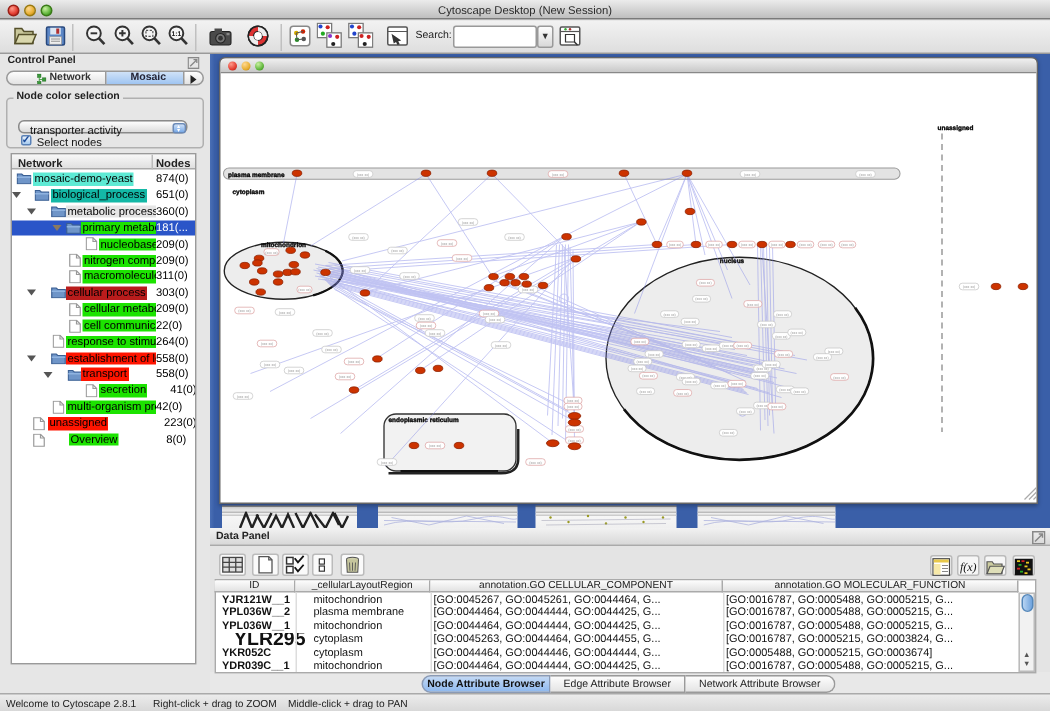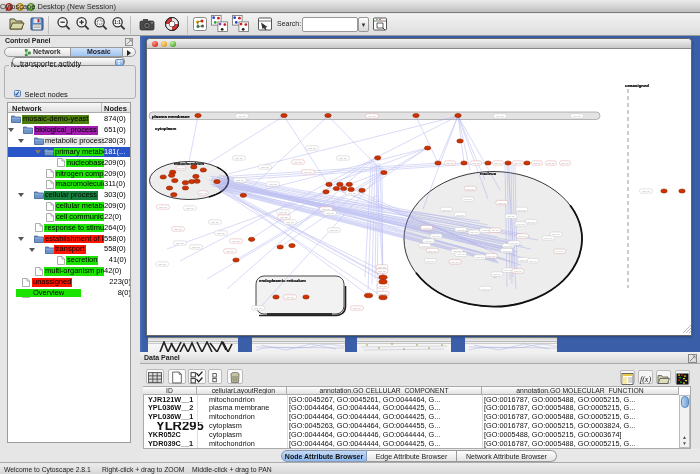--- a/index.html
+++ b/index.html
@@ -2,21 +2,21 @@
 <html><head><meta charset="utf-8"><style>
 * { margin:0; padding:0; box-sizing:border-box; -webkit-font-smoothing:antialiased; }
 body { width:700px; height:474px; font-family:"Liberation Sans",sans-serif; overflow:hidden; position:relative; background:#e8e8e8; }
 .abs { position:absolute; }
 </style></head><body>
 
 <div class="abs" style="left:0;top:0;width:700px;height:13px;background:linear-gradient(#ececec,#bfbfbf);border-bottom:1px solid #7a7a7a">
   <div class="abs" style="left:5px;top:2.5px;width:8px;height:8px;border-radius:50%;background:radial-gradient(circle at 35% 30%,#ff9a8a,#e33e32 60%,#a01a10);border:0.5px solid #9a2018"></div>
   <div class="abs" style="left:16px;top:2.5px;width:8px;height:8px;border-radius:50%;background:radial-gradient(circle at 35% 30%,#ffd890,#e8af33 60%,#b07708);border:0.5px solid #9a7a10"></div>
   <div class="abs" style="left:27px;top:2.5px;width:8px;height:8px;border-radius:50%;background:radial-gradient(circle at 35% 30%,#c8f0a0,#62b73e 60%,#2a7a10);border:0.5px solid #3a7a18"></div>
-  <div class="abs" style="left:0;top:2px;width:700px;text-align:left;font-size:7.5px;color:#2a2a2a">Cytoscape Desktop (New Session)</div>
+  <div class="abs" style="left:0;top:2px;width:700px;text-align:center;font-size:7.5px;color:#2a2a2a">Cytoscape Desktop (New Session)</div>
 </div>
 
 <div class="abs" style="left:0;top:14px;width:700px;height:22px;background:linear-gradient(#f2f2f2,#dedede);border-bottom:1px solid #9a9a9a">
   <div class="abs" style="left:48px;top:2px;width:1px;height:18px;background:#c0c0c0"></div>
   <div class="abs" style="left:130px;top:2px;width:1px;height:18px;background:#c0c0c0"></div>
   <div class="abs" style="left:187px;top:2px;width:1px;height:18px;background:#c0c0c0"></div>
   <div class="abs" style="left:277px;top:6px;font-size:7px;color:#222">Search:</div>
   <div class="abs" style="left:302px;top:3px;width:56px;height:15px;background:#fff;border:1px solid #999;border-radius:2px"></div>
   <div class="abs" style="left:358px;top:3px;width:11px;height:15px;background:linear-gradient(#fdfdfd,#d8d8d8);border:1px solid #999;border-radius:2px;font-size:6px;line-height:14px;text-align:center;color:#333">▼</div>
 </div>
@@ -128,57 +128,57 @@
           <rect x="1" y="0.5" width="3" height="3"></rect>
           <rect x="5.5" y="4" width="3" height="3"></rect>
           <rect x="1" y="7.5" width="3" height="3"></rect>
         </g>
         <path d="M2.5 3.5 L2.5 9 M2.5 5.5 L7 5.5" stroke="#3a9a3a" stroke-width="0.8" fill="none"></path>
       </svg>
   </div>
 
   <div class="abs" style="left:4px;top:28.5px;width:132px;height:34px;border:1px solid #b0b0b0;border-radius:3px"></div>
   <div class="abs" style="left:9px;top:25px;background:#e6e6e6;padding:0 2px;font-size:7px;font-weight:bold;color:#222">Node color selection</div>
-  <div class="abs" style="left:12px;top:21px;width:113px;height:9px;background:linear-gradient(#fefefe,#dcdcdc);border:1px solid #8a8a8a;border-radius:4px">
+  <div class="abs" style="left:12px;top:44px;width:113px;height:9px;background:linear-gradient(#fefefe,#dcdcdc);border:1px solid #8a8a8a;border-radius:4px">
     <div class="abs" style="left:7px;top:0.5px;font-size:7.5px;color:#111">transporter activity</div>
     <div class="abs" style="right:0.5px;top:0.5px;width:9px;height:7px;background:linear-gradient(#cde0f8,#7aabe8);border:0.5px solid #6a8ab8;border-radius:2px">
       <div style="font-size:3.5px;line-height:3.5px;text-align:center;color:#fff">▲</div>
       <div style="font-size:3.5px;line-height:3.5px;text-align:center;color:#fff">▼</div>
     </div>
   </div>
   <div class="abs" style="left:13.5px;top:54px;width:7px;height:7px;background:linear-gradient(#eaf2fc,#a8ccf0);border:1px solid #5a82b8;border-radius:1.5px;font-size:7px;line-height:6px;color:#1a4a9a;text-align:center;font-weight:bold">✓</div>
   <div class="abs" style="left:24.5px;top:54px;font-size:7.5px;color:#111">Select nodes</div>
 
   <div class="abs" style="left:7px;top:66px;width:124px;height:341px;background:#fff;border:1px solid #9a9a9a;overflow:hidden">
     <div class="abs" style="left:0;top:0;width:124px;height:10px;background:linear-gradient(#f8f8f8,#e0e0e0);border-bottom:1px solid #aaa">
       <div class="abs" style="left:4px;top:1px;font-size:7.5px;font-weight:bold;color:#222">Network</div>
       <div class="abs" style="left:96px;top:1px;font-size:7.5px;font-weight:bold;color:#222">Nodes</div>
       <div class="abs" style="left:93px;top:0;width:1px;height:10px;background:#bbb"></div>
     </div>
     <div class="abs" style="left:0;top:0;width:124px;height:339px">
         <svg style="position:absolute;left:3px;top:12.425px" width="10" height="8" viewBox="0 0 10 8">
           <path d="M0.5 2 L0.5 1 L3.5 1 L4.5 2 L9.5 2 L9.5 7.5 L0.5 7.5 Z" fill="#6f95c8" stroke="#3a5f93" stroke-width="0.8"></path>
           <path d="M0.5 3.2 L9.5 3.2" stroke="#8fb3e0" stroke-width="1"></path>
         </svg>
-<div style="position:absolute;left:14px;top:12.2px;height:8.5px;max-width:82px;overflow:hidden;background:#4d7c0f;color:#000;font-size:7.5px;line-height:8.5px;white-space:nowrap;padding:0 1px">mosaic-demo-yeast</div>
+<div style="position:absolute;left:14px;top:12.2px;height:8.5px;max-width:82px;overflow:hidden;background:#5eead4;color:#000;font-size:7.5px;line-height:8.5px;white-space:nowrap;padding:0 1px">mosaic-demo-yeast</div>
 <div style="position:absolute;left:96px;top:12.2px;width:27px;height:8.5px;overflow:hidden;color:#000;font-size:7.5px;line-height:8.5px;text-align:left;white-space:nowrap">874(0)</div>
 <div style="position:absolute;left:0px;top:25.275000000000002px;width:0;height:0;border-left:3.5px solid transparent;border-right:3.5px solid transparent;border-top:4.5px solid #555"></div>
 <svg style="position:absolute;left:15px;top:23.275000000000002px" width="10" height="8" viewBox="0 0 10 8">
           <path d="M0.5 2 L0.5 1 L3.5 1 L4.5 2 L9.5 2 L9.5 7.5 L0.5 7.5 Z" fill="#6f95c8" stroke="#3a5f93" stroke-width="0.8"></path>
           <path d="M0.5 3.2 L9.5 3.2" stroke="#8fb3e0" stroke-width="1"></path>
         </svg>
-<div style="position:absolute;left:26px;top:23.1px;height:8.5px;max-width:70px;overflow:hidden;background:#a21caf;color:#000;font-size:7.5px;line-height:8.5px;white-space:nowrap;padding:0 1px">biological_process</div>
+<div style="position:absolute;left:26px;top:23.1px;height:8.5px;max-width:70px;overflow:hidden;background:#14b8a6;color:#000;font-size:7.5px;line-height:8.5px;white-space:nowrap;padding:0 1px">biological_process</div>
 <div style="position:absolute;left:96px;top:23.1px;width:27px;height:8.5px;overflow:hidden;color:#000;font-size:7.5px;line-height:8.5px;text-align:left;white-space:nowrap">651(0)</div>
 <div style="position:absolute;left:10px;top:36.125px;width:0;height:0;border-left:3.5px solid transparent;border-right:3.5px solid transparent;border-top:4.5px solid #555"></div>
 <svg style="position:absolute;left:26px;top:34.125px" width="10" height="8" viewBox="0 0 10 8">
           <path d="M0.5 2 L0.5 1 L3.5 1 L4.5 2 L9.5 2 L9.5 7.5 L0.5 7.5 Z" fill="#6f95c8" stroke="#3a5f93" stroke-width="0.8"></path>
           <path d="M0.5 3.2 L9.5 3.2" stroke="#8fb3e0" stroke-width="1"></path>
         </svg>
 <div style="position:absolute;left:36px;top:33.9px;height:8.5px;max-width:60px;overflow:hidden;background:#e5e5e5;color:#000;font-size:7.5px;line-height:8.5px;white-space:nowrap;padding:0 1px">metabolic process</div>
-<div style="position:absolute;left:96px;top:33.9px;width:27px;height:8.5px;overflow:hidden;color:#000;font-size:7.5px;line-height:8.5px;text-align:left;white-space:nowrap">280(3)</div>
+<div style="position:absolute;left:96px;top:33.9px;width:27px;height:8.5px;overflow:hidden;color:#000;font-size:7.5px;line-height:8.5px;text-align:left;white-space:nowrap">360(0)</div>
 <div style="position:absolute;left:0px;top:43.5px;width:123px;height:10.8px;background:#2a55c8"></div>
 <div style="position:absolute;left:27px;top:46.974999999999994px;width:0;height:0;border-left:3.5px solid transparent;border-right:3.5px solid transparent;border-top:4.5px solid #8a7a60"></div>
 <svg style="position:absolute;left:36px;top:44.974999999999994px" width="10" height="8" viewBox="0 0 10 8">
           <path d="M0.5 2 L0.5 1 L3.5 1 L4.5 2 L9.5 2 L9.5 7.5 L0.5 7.5 Z" fill="#6f95c8" stroke="#3a5f93" stroke-width="0.8"></path>
           <path d="M0.5 3.2 L9.5 3.2" stroke="#8fb3e0" stroke-width="1"></path>
         </svg>
 <div style="position:absolute;left:46px;top:44.8px;height:8.5px;max-width:50px;overflow:hidden;background:#1ce300;color:#000;font-size:7.5px;line-height:8.5px;white-space:nowrap;padding:0 1px">primary metabo</div>
 <div style="position:absolute;left:96px;top:44.8px;width:27px;height:8.5px;overflow:hidden;color:#fff;font-size:7.5px;line-height:8.5px;text-align:left;white-space:nowrap">181(...</div>
 <svg style="position:absolute;left:49px;top:55.324999999999996px" width="8" height="9" viewBox="0 0 8 9">
           <path d="M0.5 0.5 L5 0.5 L7.5 3 L7.5 8.5 L0.5 8.5 Z" fill="#fff" stroke="#999" stroke-width="0.8"></path>
@@ -196,21 +196,21 @@
           <path d="M0.5 0.5 L5 0.5 L7.5 3 L7.5 8.5 L0.5 8.5 Z" fill="#fff" stroke="#999" stroke-width="0.8"></path>
           <path d="M5 0.5 L5 3 L7.5 3" fill="none" stroke="#999" stroke-width="0.8"></path>
         </svg>
 <div style="position:absolute;left:47px;top:77.3px;height:8.5px;max-width:49px;overflow:hidden;background:#1ce300;color:#000;font-size:7.5px;line-height:8.5px;white-space:nowrap;padding:0 1px">macromolecule</div>
 <div style="position:absolute;left:96px;top:77.3px;width:27px;height:8.5px;overflow:hidden;color:#000;font-size:7.5px;line-height:8.5px;text-align:left;white-space:nowrap">311(0)</div>
 <div style="position:absolute;left:10px;top:90.375px;width:0;height:0;border-left:3.5px solid transparent;border-right:3.5px solid transparent;border-top:4.5px solid #555"></div>
 <svg style="position:absolute;left:26px;top:88.375px" width="10" height="8" viewBox="0 0 10 8">
           <path d="M0.5 2 L0.5 1 L3.5 1 L4.5 2 L9.5 2 L9.5 7.5 L0.5 7.5 Z" fill="#6f95c8" stroke="#3a5f93" stroke-width="0.8"></path>
           <path d="M0.5 3.2 L9.5 3.2" stroke="#8fb3e0" stroke-width="1"></path>
         </svg>
-<div style="position:absolute;left:36px;top:88.2px;height:8.5px;max-width:60px;overflow:hidden;background:#15803d;color:#000;font-size:7.5px;line-height:8.5px;white-space:nowrap;padding:0 1px">cellular process</div>
+<div style="position:absolute;left:36px;top:88.2px;height:8.5px;max-width:60px;overflow:hidden;background:#b91c1c;color:#000;font-size:7.5px;line-height:8.5px;white-space:nowrap;padding:0 1px">cellular process</div>
 <div style="position:absolute;left:96px;top:88.2px;width:27px;height:8.5px;overflow:hidden;color:#000;font-size:7.5px;line-height:8.5px;text-align:left;white-space:nowrap">303(0)</div>
 <svg style="position:absolute;left:38px;top:98.725px" width="8" height="9" viewBox="0 0 8 9">
           <path d="M0.5 0.5 L5 0.5 L7.5 3 L7.5 8.5 L0.5 8.5 Z" fill="#fff" stroke="#999" stroke-width="0.8"></path>
           <path d="M5 0.5 L5 3 L7.5 3" fill="none" stroke="#999" stroke-width="0.8"></path>
         </svg>
 <div style="position:absolute;left:47px;top:99.0px;height:8.5px;max-width:49px;overflow:hidden;background:#1ce300;color:#000;font-size:7.5px;line-height:8.5px;white-space:nowrap;padding:0 1px">cellular metabol</div>
 <div style="position:absolute;left:96px;top:99.0px;width:27px;height:8.5px;overflow:hidden;color:#000;font-size:7.5px;line-height:8.5px;text-align:left;white-space:nowrap">209(0)</div>
 <svg style="position:absolute;left:38px;top:109.57499999999999px" width="8" height="9" viewBox="0 0 8 9">
           <path d="M0.5 0.5 L5 0.5 L7.5 3 L7.5 8.5 L0.5 8.5 Z" fill="#fff" stroke="#999" stroke-width="0.8"></path>
           <path d="M5 0.5 L5 3 L7.5 3" fill="none" stroke="#999" stroke-width="0.8"></path>
@@ -235,39 +235,39 @@
           <path d="M0.5 2 L0.5 1 L3.5 1 L4.5 2 L9.5 2 L9.5 7.5 L0.5 7.5 Z" fill="#6f95c8" stroke="#3a5f93" stroke-width="0.8"></path>
           <path d="M0.5 3.2 L9.5 3.2" stroke="#8fb3e0" stroke-width="1"></path>
         </svg>
 <div style="position:absolute;left:46px;top:142.4px;height:8.5px;max-width:50px;overflow:hidden;background:#ff1400;color:#000;font-size:7.5px;line-height:8.5px;white-space:nowrap;padding:0 1px">transport</div>
 <div style="position:absolute;left:96px;top:142.4px;width:27px;height:8.5px;overflow:hidden;color:#000;font-size:7.5px;line-height:8.5px;text-align:left;white-space:nowrap">558(0)</div>
 <svg style="position:absolute;left:49px;top:152.975px" width="8" height="9" viewBox="0 0 8 9">
           <path d="M0.5 0.5 L5 0.5 L7.5 3 L7.5 8.5 L0.5 8.5 Z" fill="#fff" stroke="#999" stroke-width="0.8"></path>
           <path d="M5 0.5 L5 3 L7.5 3" fill="none" stroke="#999" stroke-width="0.8"></path>
         </svg>
 <div style="position:absolute;left:58px;top:153.3px;height:8.5px;max-width:38px;overflow:hidden;background:#1ce300;color:#000;font-size:7.5px;line-height:8.5px;white-space:nowrap;padding:0 1px">secretion</div>
-<div style="position:absolute;left:96px;top:153.3px;width:27px;height:8.5px;overflow:hidden;color:#000;font-size:7.5px;line-height:8.5px;text-align:center;white-space:nowrap">41(0)</div>
+<div style="position:absolute;left:96px;top:153.3px;width:27px;height:8.5px;overflow:hidden;color:#000;font-size:7.5px;line-height:8.5px;text-align:right;white-space:nowrap">41(0)</div>
 <svg style="position:absolute;left:27px;top:163.82500000000002px" width="8" height="9" viewBox="0 0 8 9">
           <path d="M0.5 0.5 L5 0.5 L7.5 3 L7.5 8.5 L0.5 8.5 Z" fill="#fff" stroke="#999" stroke-width="0.8"></path>
           <path d="M5 0.5 L5 3 L7.5 3" fill="none" stroke="#999" stroke-width="0.8"></path>
         </svg>
 <div style="position:absolute;left:36px;top:164.1px;height:8.5px;max-width:60px;overflow:hidden;background:#1ce300;color:#000;font-size:7.5px;line-height:8.5px;white-space:nowrap;padding:0 1px">multi-organism pro</div>
 <div style="position:absolute;left:96px;top:164.1px;width:27px;height:8.5px;overflow:hidden;color:#000;font-size:7.5px;line-height:8.5px;text-align:left;white-space:nowrap">42(0)</div>
 <svg style="position:absolute;left:14px;top:174.675px" width="8" height="9" viewBox="0 0 8 9">
           <path d="M0.5 0.5 L5 0.5 L7.5 3 L7.5 8.5 L0.5 8.5 Z" fill="#fff" stroke="#999" stroke-width="0.8"></path>
           <path d="M5 0.5 L5 3 L7.5 3" fill="none" stroke="#999" stroke-width="0.8"></path>
         </svg>
 <div style="position:absolute;left:24px;top:175.0px;height:8.5px;max-width:72px;overflow:hidden;background:#ff1400;color:#000;font-size:7.5px;line-height:8.5px;white-space:nowrap;padding:0 1px">unassigned</div>
 <div style="position:absolute;left:96px;top:175.0px;width:27px;height:8.5px;overflow:hidden;color:#000;font-size:7.5px;line-height:8.5px;text-align:right;white-space:nowrap">223(0)</div>
 <svg style="position:absolute;left:14px;top:185.525px" width="8" height="9" viewBox="0 0 8 9">
           <path d="M0.5 0.5 L5 0.5 L7.5 3 L7.5 8.5 L0.5 8.5 Z" fill="#fff" stroke="#999" stroke-width="0.8"></path>
           <path d="M5 0.5 L5 3 L7.5 3" fill="none" stroke="#999" stroke-width="0.8"></path>
         </svg>
-<div style="position:absolute;left:8px;top:185.8px;height:8.5px;max-width:72px;overflow:hidden;background:#1ce300;color:#000;font-size:7.5px;line-height:8.5px;white-space:nowrap;padding:0 17px">Overview</div>
-<div style="position:absolute;left:96px;top:185.8px;width:27px;height:8.5px;overflow:hidden;color:#000;font-size:7.5px;line-height:8.5px;text-align:right;white-space:nowrap">8(0)</div>
+<div style="position:absolute;left:38px;top:185.8px;height:8.5px;max-width:72px;overflow:hidden;background:#1ce300;color:#000;font-size:7.5px;line-height:8.5px;white-space:nowrap;padding:0 1px">Overview</div>
+<div style="position:absolute;left:96px;top:185.8px;width:27px;height:8.5px;overflow:hidden;color:#000;font-size:7.5px;line-height:8.5px;text-align:center;white-space:nowrap">8(0)</div>
       </div>
   </div>
 </div>
 
 <div class="abs" style="left:140px;top:36px;width:560px;height:316px;background:linear-gradient(90deg,#4a6fb5,#3a5fa8 3px,#3a5fa8)"></div>
 
 <div style="position:absolute;left:148px;top:337px;width:90px;height:15px;background:linear-gradient(#dcdcdc,#f6f6f6 45%,#f0f0f0);border-top:1px solid #888;overflow:hidden">
     <div style="position:absolute;left:0;top:2.5px;width:100%;height:1px;background:#bbb"></div>
     <div style="position:absolute;left:0;top:5px;width:100%;height:1px;background:#ccc"></div>
     <svg style="position:absolute;left:11px;top:2.5px" width="74" height="11" viewBox="0 0 74 11">

